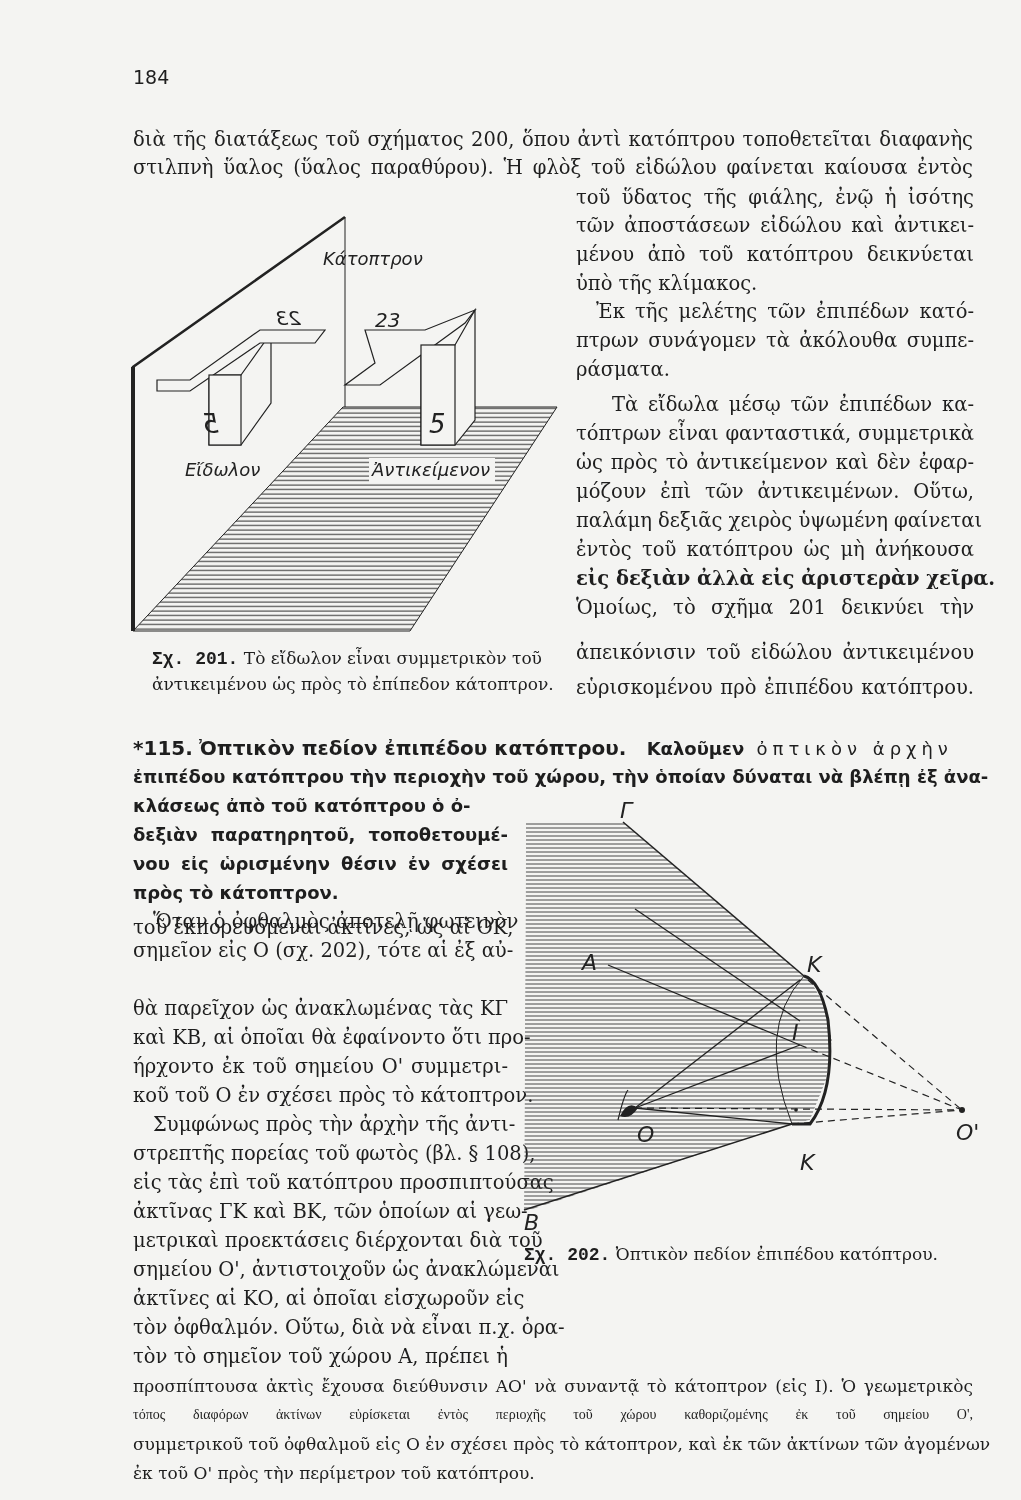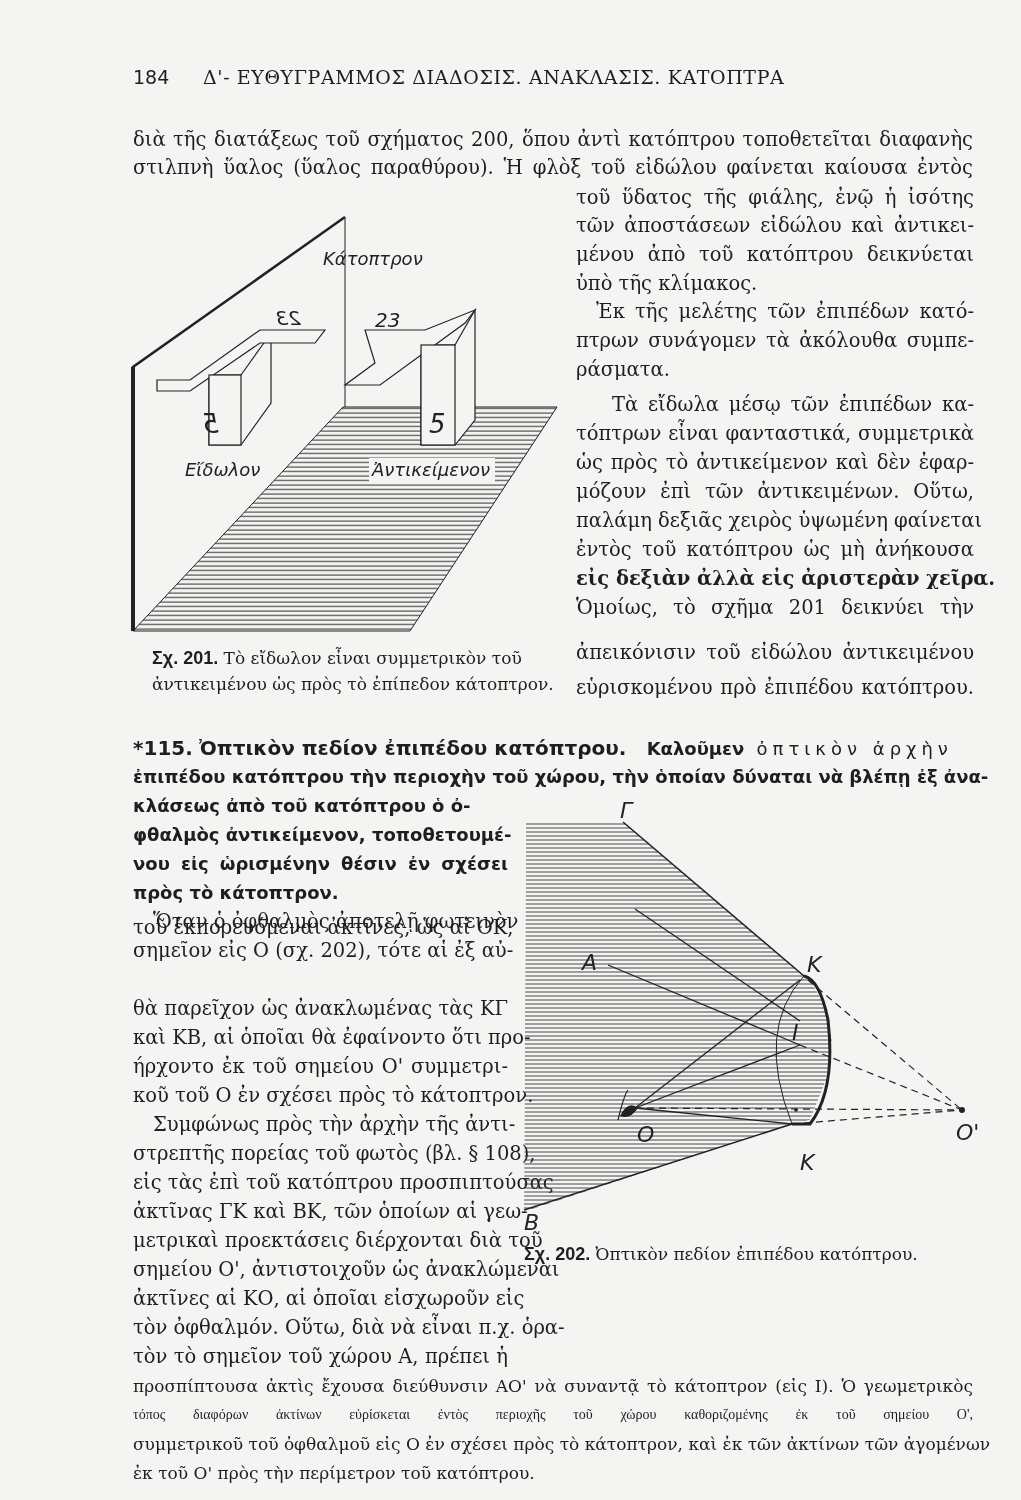--- a/index.html
+++ b/index.html
@@ -17,29 +17,28 @@
   .running-title { position: absolute; left: 70px; top: 0; font-size: 19px; letter-spacing: 0.6px; }
   .line { position: absolute; white-space: nowrap; font-size: 19.5px; line-height: 28px; }
   .full { left: 133px; width: 840px; text-align: justify; text-align-last: justify; }
   .right-col { left: 576px; width: 398px; text-align: justify; text-align-last: justify; }
   .left-col { left: 133px; width: 375px; text-align: justify; text-align-last: justify; }
   .last { text-align-last: left; }
   .sans-bold { font-family: "DejaVu Sans", sans-serif; font-weight: bold; font-size: 18px; }
   .sans { font-family: "DejaVu Sans", sans-serif; font-size: 18px; }
   .spaced { letter-spacing: 5px; }
   .cap { font-size: 17px; }
-  .cap b { font-family: Liberation Sans, sans-serif; font-size: 18px; }
+  .cap b { font-family: Liberation Mono, monospace; font-size: 18px; }
   svg text { font-family: "DejaVu Sans", sans-serif; font-style: italic; }
 </style>
 </head>
 <body>
 
 <div class="abs header">
   <span class="page-num">184</span>
-  <span class="running-title">Δ'- ΕΥΘΥΓΡΑΜΜΟΣ ΔΙΑΔΟΣΙΣ. ΑΝΑΚΛΑΣΙΣ. ΚΑΤΟΠΤΡΑ</span>
 </div>
 
 <div class="line full" style="top:126px;">διὰ τῆς διατάξεως τοῦ σχήματος 200, ὅπου ἀντὶ κατόπτρου τοποθετεῖται διαφανὴς</div>
 <div class="line full" style="top:154px;">στιλπνὴ ὕαλος (ὕαλος παραθύρου). Ἡ φλὸξ τοῦ εἰδώλου φαίνεται καίουσα ἐντὸς</div>
 
 <div class="line right-col" style="top:184px;">τοῦ ὕδατος τῆς φιάλης, ἐνῷ ἡ ἰσότης</div>
 <div class="line right-col" style="top:212px;">τῶν ἀποστάσεων εἰδώλου καὶ ἀντικει-</div>
 <div class="line right-col" style="top:241px;">μένου ἀπὸ τοῦ κατόπτρου δεικνύεται</div>
 <div class="line right-col last" style="top:270px;">ὑπὸ τῆς κλίμακος.</div>
 <div class="line right-col" style="top:298px; padding-left:20px; width:378px;">Ἐκ τῆς μελέτης τῶν ἐπιπέδων κατό-</div>
@@ -98,21 +97,21 @@
 <div class="line cap" style="left:152px; top:670px;">ἀντικειμένου ὡς πρὸς τὸ ἐπίπεδον κάτοπτρον.</div>
 
 <div class="line" style="left:133px; top:734px; width:845px;">
   <span class="sans-bold" style="font-size:20px;">*115.</span>
   <span class="sans-bold" style="font-size:20px;">Ὀπτικὸν πεδίον ἐπιπέδου κατόπτρου.</span>
   <span class="sans-bold" style="margin-left:14px;">Καλοῦμεν</span>
   <span class="sans spaced" style="margin-left:6px;">ὀπτικὸν ἀρχὴν</span>
 </div>
 <div class="line full sans-bold" style="top:763px;">ἐπιπέδου κατόπτρου τὴν περιοχὴν τοῦ χώρου, τὴν ὁποίαν δύναται νὰ βλέπῃ ἐξ ἀνα-</div>
 <div class="line left-col sans-bold" style="top:792px; width:310px;">κλάσεως ἀπὸ τοῦ κατόπτρου ὁ ὀ-</div>
-<div class="line left-col sans-bold" style="top:821px;">φθαλμὸς ἀντικείμενον, τοποθετουμέ-</div>
+<div class="line left-col sans-bold" style="top:821px;">δεξιὰν παρατηρητοῦ, τοποθετουμέ-</div>
 <div class="line left-col sans-bold" style="top:850px;">νου εἰς ὡρισμένην θέσιν ἐν σχέσει</div>
 <div class="line left-col sans-bold last" style="top:879px;">πρὸς τὸ κάτοπτρον.</div>
 
 <div class="line left-col" style="top:908px; padding-left:20px; width:355px;">Ὅταν ὁ ὀφθαλμὸς ἀποτελῇ φωτεινὸν</div>
 <div class="line left-col" style="top:937px;">σημεῖον εἰς Ο (σχ. 202), τότε αἱ ἐξ αὐ-</div>
 <div class="line left-col" style="top:914px;">τοῦ ἐκπορευόμεναι ἀκτῖνες, ὡς αἱ ΟΚ,</div>
 <div class="line left-col" style="top:995px;">θὰ παρεῖχον ὡς ἀνακλωμένας τὰς ΚΓ</div>
 <div class="line left-col" style="top:1024px;">καὶ ΚΒ, αἱ ὁποῖαι θὰ ἐφαίνοντο ὅτι προ-</div>
 <div class="line left-col" style="top:1053px;">ήρχοντο ἐκ τοῦ σημείου Ο' συμμετρι-</div>
 <div class="line left-col" style="top:1082px;">κοῦ τοῦ Ο ἐν σχέσει πρὸς τὸ κάτοπτρον.</div>

